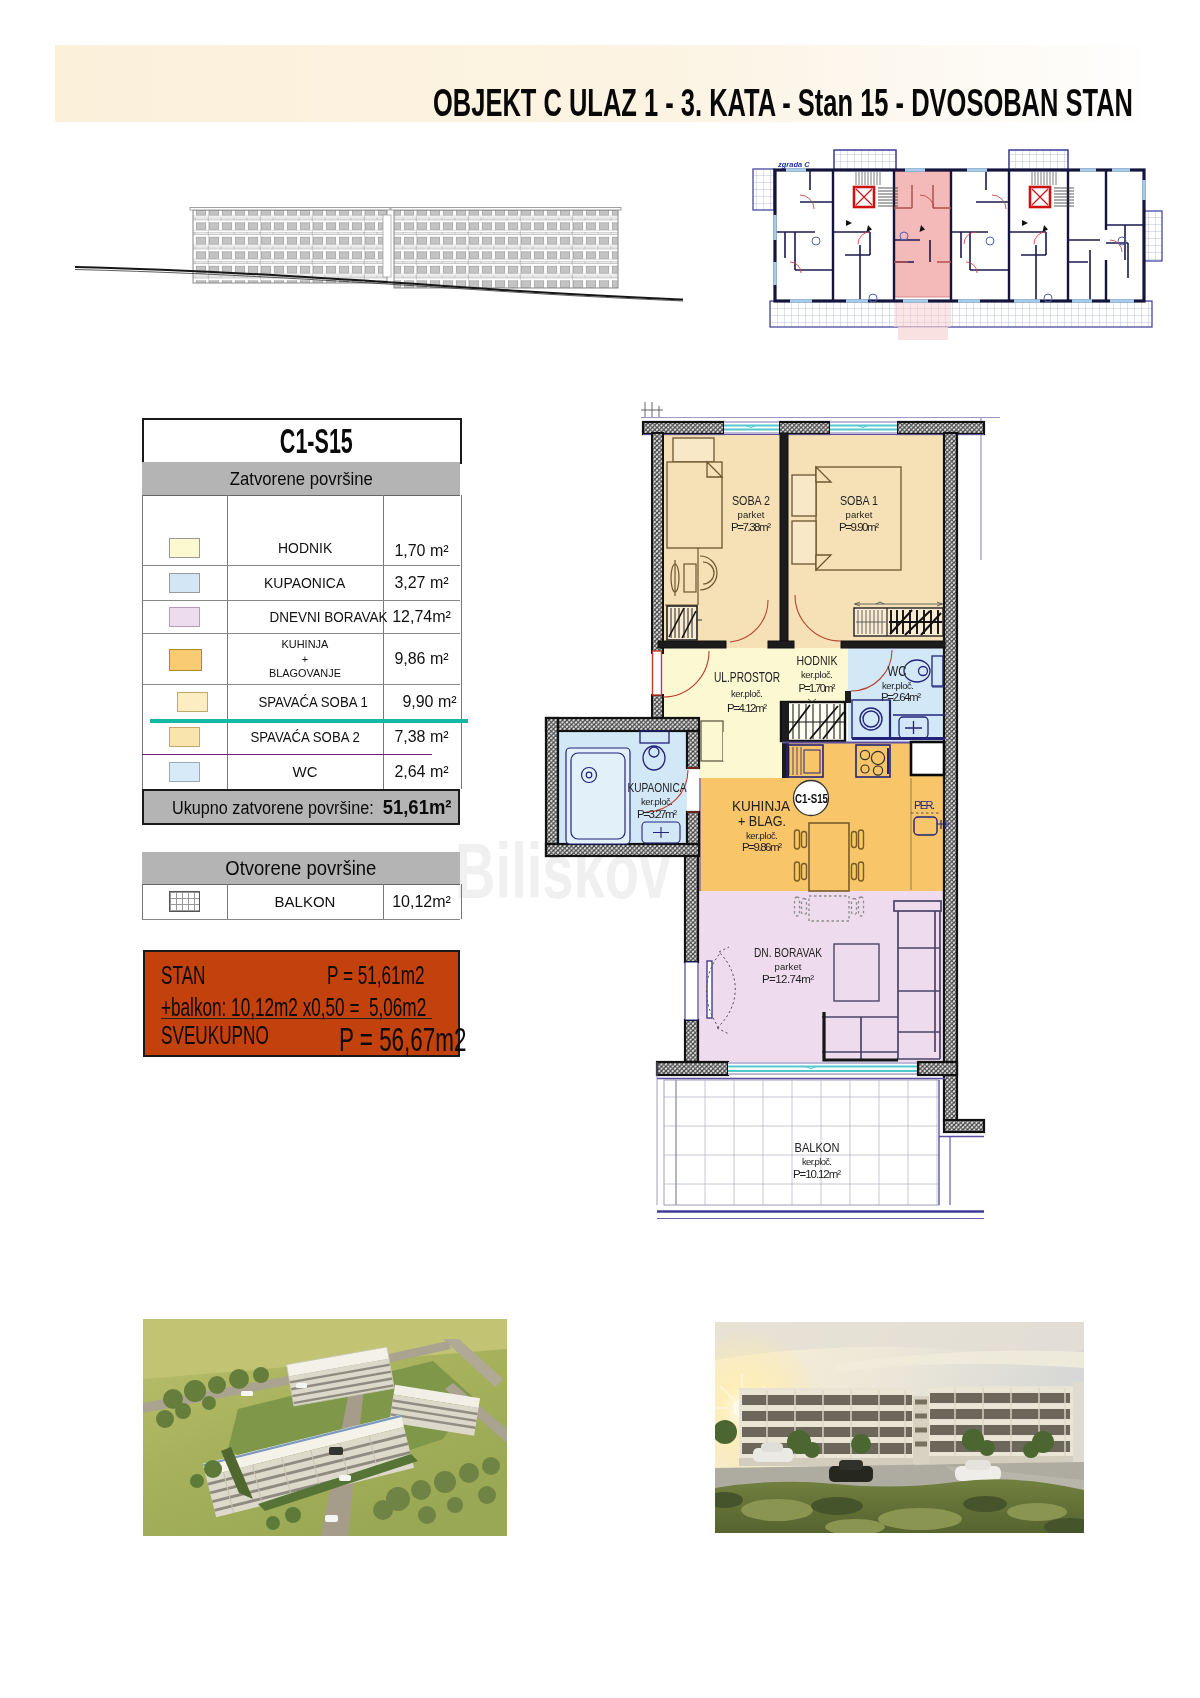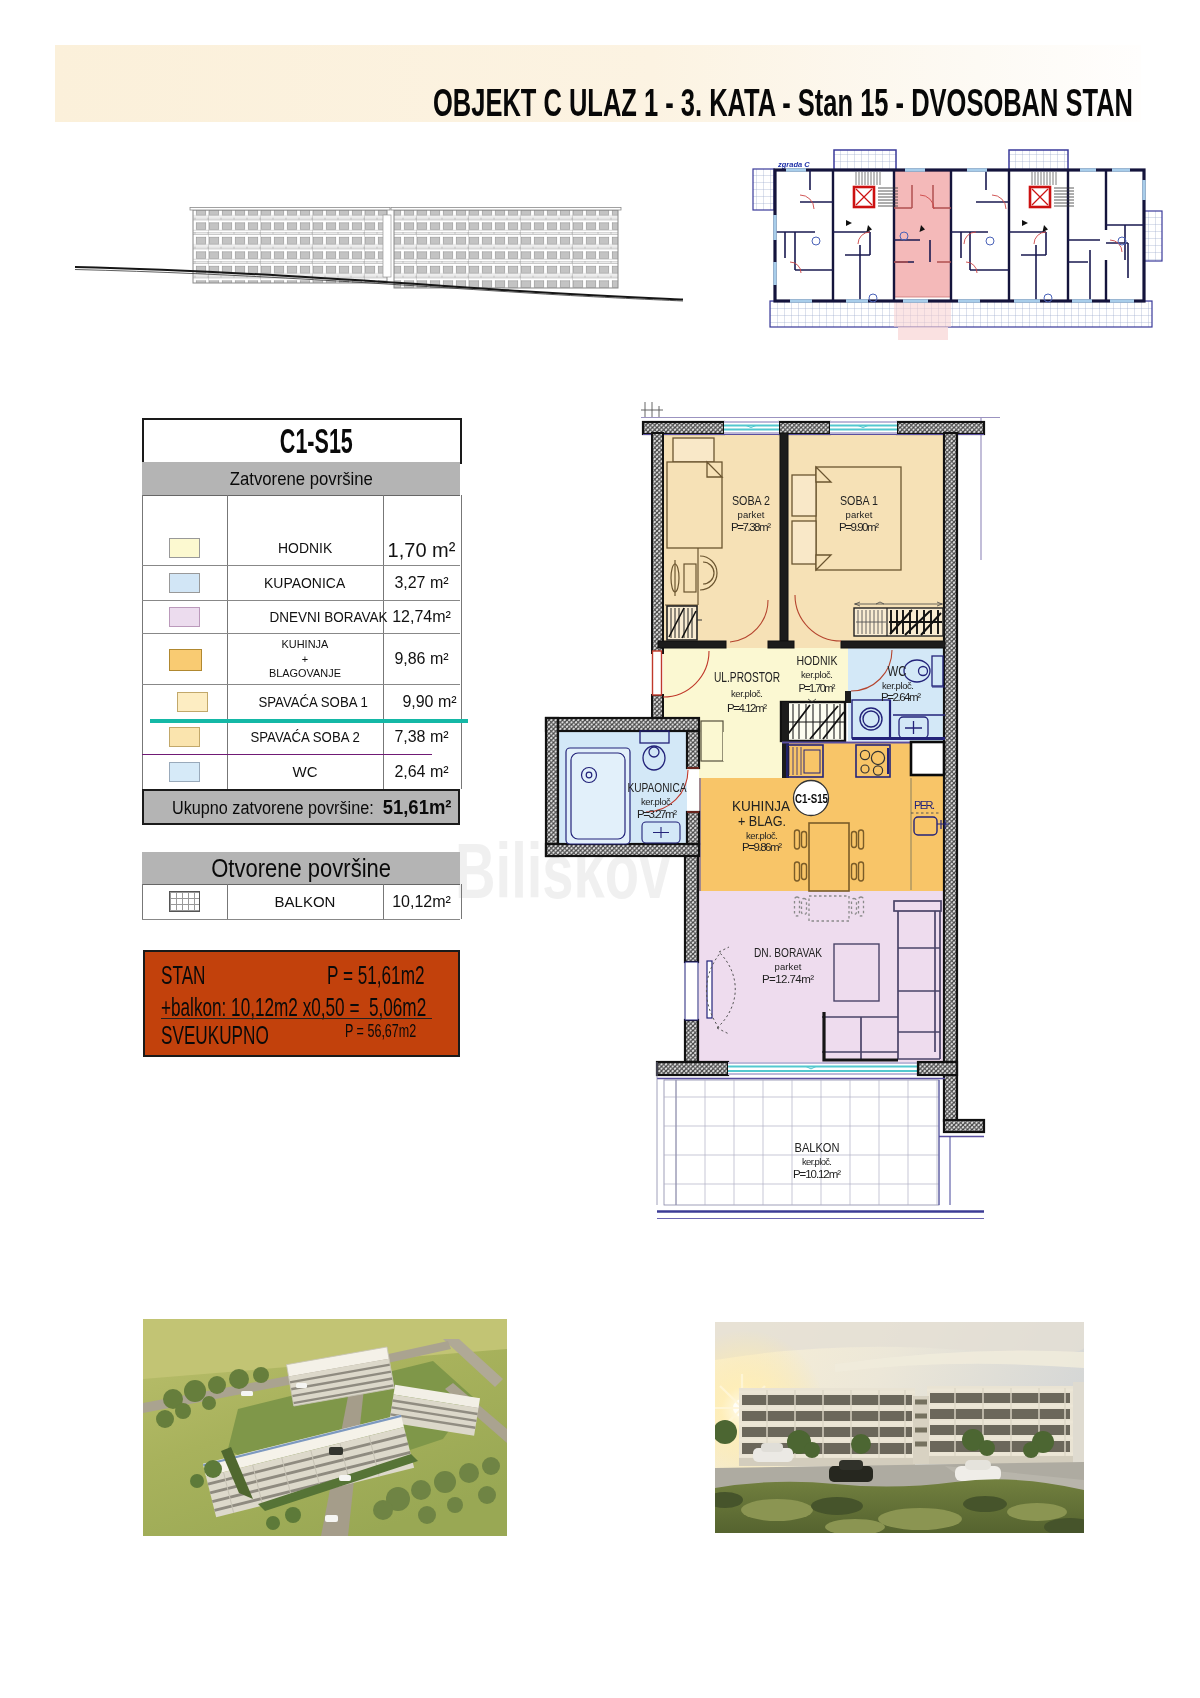--- a/index.html
+++ b/index.html
@@ -631,21 +631,21 @@
 <div class="abs" style="left:142px;top:495px;width:318px;">
   <div class="abs" style="left:0;top:0;width:85px;height:294px;border-left:1px solid #777;"></div>
   <div class="abs" style="left:85px;top:0;width:156px;height:294px;border-left:1px solid #777;"></div>
   <div class="abs" style="left:241px;top:0;width:77px;height:294px;border-left:1px solid #777;border-right:1px solid #777;"></div>
 </div>
 
 
 <div class="abs" style="left:142px;top:530px;width:318px;height:35px;border-bottom:1px solid #888;">
   <div class="abs" style="left:27px;top:8px;width:29px;height:18px;background:#fcf9d0;border:1px solid #999;"></div>
   <div class="abs" style="left:85px;top:0;width:156px;text-align:center;line-height:35px;font-size:15px;color:#111;"><span class="nx" style="transform:scaleX(0.93);transform-origin:50% 50%;">HODNIK</span></div>
-  <div class="abs" style="left:241px;top:3px;width:77px;text-align:center;line-height:35px;font-size:20px;color:#111;">1,70 m²</div>
+  <div class="abs" style="left:241px;top:3px;width:77px;text-align:center;line-height:35px;font-size:16px;color:#111;">1,70 m²</div>
 </div>
 
 <div class="abs" style="left:142px;top:565px;width:318px;height:35px;border-bottom:1px solid #888;">
   <div class="abs" style="left:27px;top:8px;width:29px;height:18px;background:#d2e6f6;border:1px solid #999;"></div>
   <div class="abs" style="left:85px;top:0;width:156px;text-align:center;line-height:35px;font-size:15px;color:#111;"><span class="nx" style="transform:scaleX(0.93);transform-origin:50% 50%;">KUPAONICA</span></div>
   <div class="abs" style="left:241px;top:0;width:77px;text-align:center;line-height:35px;font-size:16px;color:#111;">3,27 m²</div>
 </div>
 
 <div class="abs" style="left:142px;top:600px;width:318px;height:33px;border-bottom:1px solid #888;">
   <div class="abs" style="left:27px;top:7px;width:29px;height:18px;background:#ecdcee;border:1px solid #bb99bb;"></div>
@@ -674,32 +674,32 @@
 <div class="abs" style="left:142px;top:754px;width:318px;height:35px;border-bottom:1px solid #888;">
   <div class="abs" style="left:27px;top:8px;width:29px;height:18px;background:#d6eaf8;border:1px solid #99aabb;"></div>
   <div class="abs" style="left:85px;top:0;width:156px;text-align:center;line-height:35px;font-size:15px;color:#111;">WC</div>
   <div class="abs" style="left:241px;top:0;width:77px;text-align:center;line-height:35px;font-size:16px;color:#111;">2,64 m²</div>
 </div>
 
 <div class="abs" style="left:142px;top:789px;width:314px;height:32px;background:#b4b4b4;border:2px solid #1a1a1a;line-height:32px;font-size:18px;color:#0a0a0a;white-space:nowrap;">
   <span class="nx" style="transform:scaleX(0.9);margin-left:28px;">Ukupno zatvorene površine:&nbsp; <b style="font-size:20.5px;">51,61m²</b></span>
 </div>
 
-<div class="abs" style="left:142px;top:852px;width:318px;height:32px;background:#b4b4b4;border-bottom:1px solid #666;text-align:center;line-height:32px;font-size:25px;color:#0a0a0a;"><span class="nx" style="transform:scaleX(0.88);transform-origin:50% 50%;">Otvorene površine</span></div>
+<div class="abs" style="left:142px;top:852px;width:318px;height:32px;background:#b4b4b4;border-bottom:1px solid #666;text-align:center;line-height:32px;font-size:21px;color:#0a0a0a;"><span class="nx" style="transform:scaleX(0.88);transform-origin:50% 50%;">Otvorene površine</span></div>
 
 <div class="abs" style="left:142px;top:884px;width:318px;height:35px;border-bottom:1px solid #888;">
   <div class="abs" style="left:0;top:0;width:85px;height:35px;border-left:1px solid #777;"></div>
   <div class="abs" style="left:85px;top:0;width:156px;height:35px;border-left:1px solid #777;"></div>
   <div class="abs" style="left:241px;top:0;width:77px;height:35px;border-left:1px solid #777;border-right:1px solid #777;"></div>
   <div class="abs" style="left:27px;top:7px;width:29px;height:19px;background:#fff;border:1px solid #555;background-image:linear-gradient(#999 1px,transparent 1px),linear-gradient(90deg,#999 1px,transparent 1px);background-size:6px 6px;"></div>
   <div class="abs" style="left:85px;top:0;width:156px;text-align:center;line-height:35px;font-size:15px;color:#111;">BALKON</div>
   <div class="abs" style="left:241px;top:0;width:77px;text-align:center;line-height:35px;font-size:16px;color:#111;">10,12m²</div>
 </div>
 
 <div class="abs" style="left:143px;top:950px;width:313px;height:103px;border:2px solid #1a1a1a;background:#c2410c;color:#0a0a0a;">
   <div class="abs" style="left:16px;top:8px;font-size:26px;"><span class="nx" style="transform:scaleX(0.66);">STAN</span></div>
   <div class="abs" style="left:182px;top:8px;font-size:26px;white-space:nowrap;"><span class="nx" style="transform:scaleX(0.66);">P = 51,61m2</span></div>
   <div class="abs" style="left:16px;top:40px;font-size:26px;white-space:nowrap;"><span class="nx" style="transform:scaleX(0.66);">+balkon: 10,12m2 x0,50 =&nbsp; 5,06m2</span></div>
   <div class="abs" style="left:16px;top:66px;width:271px;border-top:1.5px solid #222;"></div>
   <div class="abs" style="left:16px;top:68px;font-size:26px;"><span class="nx" style="transform:scaleX(0.66);">SVEUKUPNO</span></div>
-  <div class="abs" style="left:200px;top:68px;font-size:19px;white-space:nowrap;"><span class="nx" style="transform:scaleX(0.66);">P = 56,67m2</span></div>
+  <div class="abs" style="left:194px;top:68px;font-size:34px;white-space:nowrap;"><span class="nx" style="transform:scaleX(0.66);">P = 56,67m2</span></div>
 </div>
 </div>
 
 </body></html>

